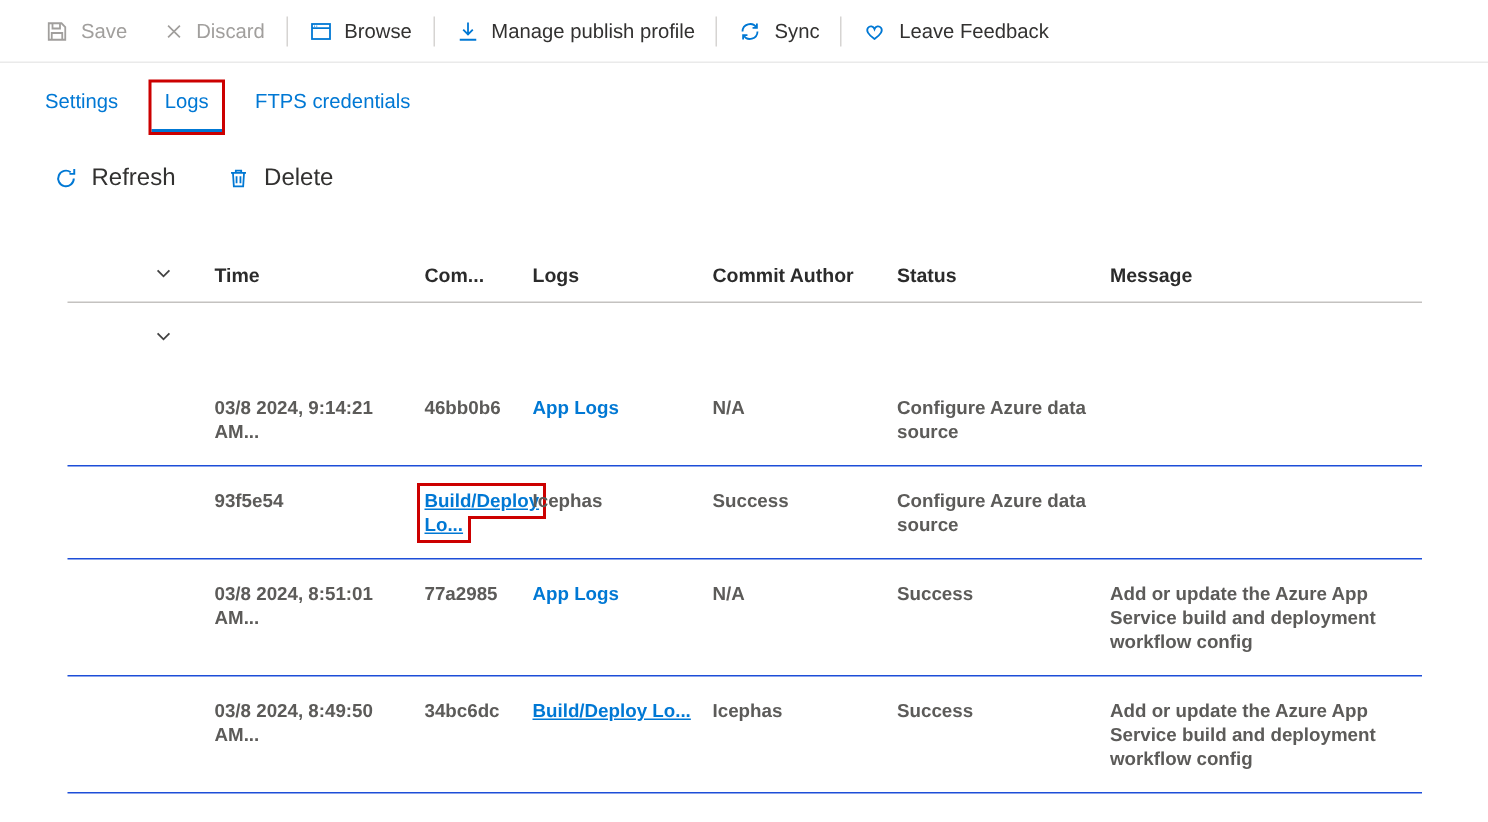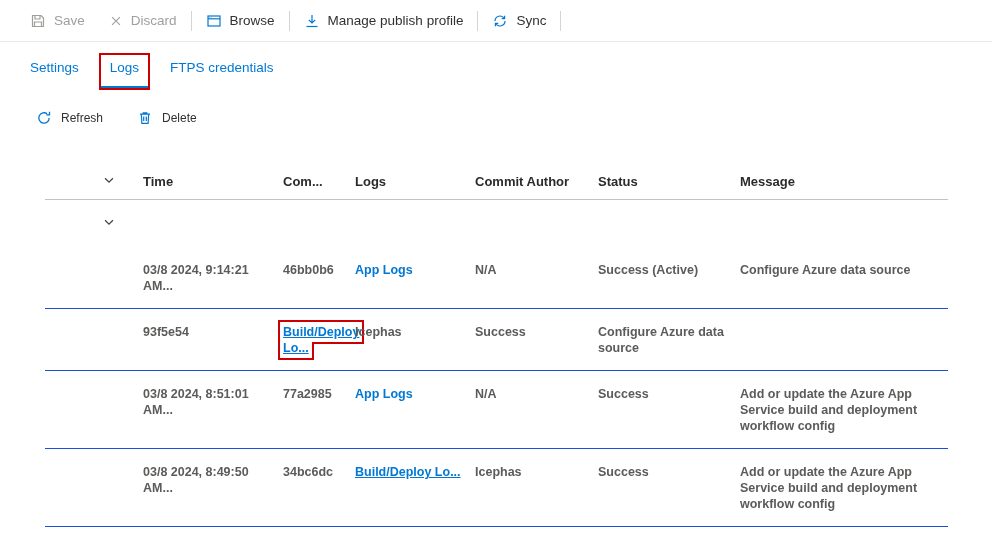--- a/index.html
+++ b/index.html
@@ -39,21 +39,21 @@
   .tab {
     font-size: 13.5px; color: #0078d4;
     padding: 5px 2px 11px;
     border-bottom: 2px solid transparent;
   }
   .tab.active { padding-left: 9px; padding-right: 9px; border-bottom-color: #0078d4; }
   .annot-tab { outline: 2px solid #cc0000; }
 
   
   .actions { display: flex; gap: 22px; padding-left: 30px; margin-top: 21px; }
-  .action { display: inline-flex; align-items: center; gap: 9px; font-size: 12px; color: #323130; }
+  .action { display: inline-flex; align-items: center; gap: 9px; font-size: 16px; color: #323130; }
   .action .ic { color: #0078d4; display: inline-flex; }
 
   
   .table { margin: 36px 44px 0 45px; font-size: 12.5px; }
   .trow {
     display: grid;
     grid-template-columns: 98px 140px 72px 120px 123px 142px 1fr;
   }
   .cell { padding-right: 5px; }
   .c-chev { padding-left: 57px; color: #424242; }
@@ -123,20 +123,28 @@
     <span class="ic">
       <svg width="16" height="16" viewBox="0 0 16 16" fill="none" stroke="currentColor" stroke-width="1.2">
           <path d="M13 8a5 5 0 0 1-9.3 2.5M3 8a5 5 0 0 1 9.3-2.5"></path>
           <path d="M12.6 2.7v2.9H9.7"></path>
           <path d="M3.4 13.3v-2.9h2.9"></path>
         </svg>
     </span>
     <span>Sync</span>
   </button>
   <span class="sep"></span>
+  <button class="cmd">
+    <span class="ic">
+      <svg width="16" height="16" viewBox="0 0 16 16" fill="none" stroke="currentColor" stroke-width="1.2">
+          <path d="M8 13C3.5 9.8 2.3 7.3 3.7 5.5c1.3-1.6 3.6-1 4.3.9.7-1.9 3-2.5 4.3-.9 1.4 1.8.2 4.3-4.3 7.5z"></path>
+        </svg>
+    </span>
+    <span>Leave Feedback</span>
+  </button>
 </header>
 
 <nav class="tabs">
   <button class="tab">Settings</button>
   <button class="tab active annot-tab">Logs</button>
   <button class="tab">FTPS credentials</button>
 </nav>
 
 <div class="actions">
   <button class="action">
@@ -186,21 +194,20 @@
       </button>
     </div>
   </div>
 
   <div class="trow data">
     <div class="cell c-chev"></div>
     <div class="cell">03/8 2024, 9:14:21 AM...</div>
     <div class="cell">46bb0b6</div>
     <div class="cell"><span class="link">App Logs</span></div>
     <div class="cell">N/A</div>
-    <div class="cell">Success (Active)</div>
     <div class="cell">Configure Azure data source</div>
   </div>
 
   <div class="trow data">
     <div class="cell c-chev"></div>
     <div class="cell">93f5e54</div>
     <div class="cell"><span class="link u annot-link">Build/Deploy Lo...</span></div>
     <div class="cell">Icephas</div>
     <div class="cell">Success</div>
     <div class="cell">Configure Azure data source</div>

